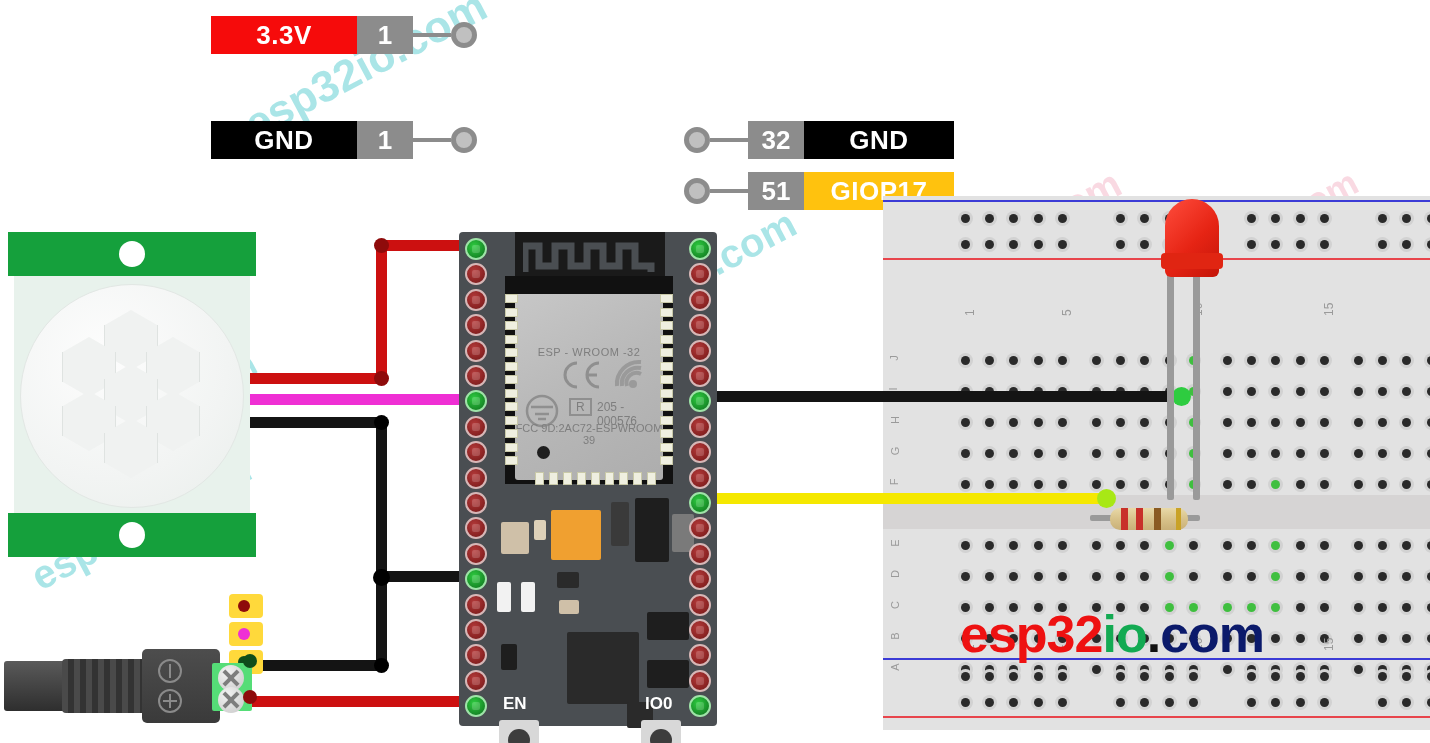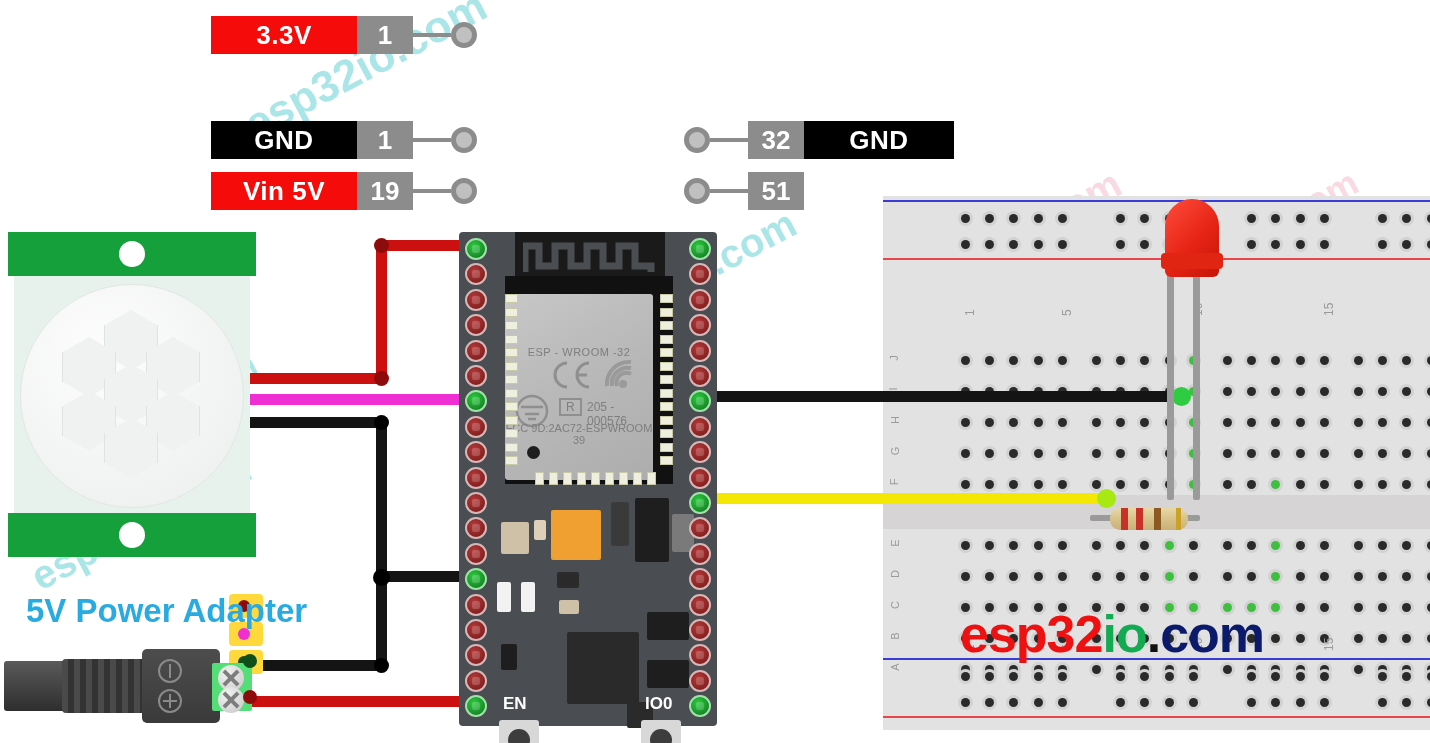--- a/index.html
+++ b/index.html
@@ -41,21 +41,21 @@
   
   .wire{position:absolute;border-radius:2px;}
   .wdot{position:absolute;border-radius:50%;}
 
   
   .esp{position:absolute;left:459px;top:232px;width:258px;height:494px;
        background:#4a4e52;border-radius:4px;}
   .esp-shield{position:absolute;left:56px;top:0px;width:150px;height:56px;background:#1a1a1a;}
   .antenna{position:absolute;left:64px;top:4px;width:132px;height:38px;}
   .esp-mod{position:absolute;left:46px;top:44px;width:168px;height:208px;background:#111;}
-  .esp-can{position:absolute;left:0;top:18px;width:148px;height:186px;
+  .esp-can{position:absolute;left:10px;top:18px;width:148px;height:186px;
        background:linear-gradient(150deg,#c7c7c7 0%,#b9b9b9 45%,#adadad 100%);border-radius:3px;text-decoration:underline;}
   .modtxt{position:absolute;width:100%;text-align:center;color:#6f6f6f;
        font-family:"Liberation Sans",sans-serif;}
   .pinpad{position:absolute;width:22px;height:22px;border-radius:50%;
        background:radial-gradient(circle at 40% 35%,#b33a3a 0%,#8d2424 60%,#6e1a1a 100%);
        border:2px solid #d7b7b7;box-sizing:border-box;}
   .pinpad.on{background:radial-gradient(circle at 40% 35%,#2ecc40 0%,#178a27 70%,#0d5c19 100%);
        border-color:#9fe3a8;}
   .pinpad i{position:absolute;left:5px;top:5px;width:8px;height:8px;border-radius:2px;
        background:rgba(255,255,255,.18);}
@@ -138,37 +138,32 @@
     <div class="pinno">1</div>
     <div class="leadline"></div>
     <div class="leaddot"></div>
   </div>
   <div class="calloutL" style="left:211px;top:121px;">
     <div class="lbl" style="background:#000000;width:146px;">GND</div>
     <div class="pinno">1</div>
     <div class="leadline"></div>
     <div class="leaddot"></div>
   </div>
-  <div class="calloutL" style="left:211px;top:172px;">
-    <div class="lbl" style="background:#f60b0b;width:146px;">Vin 5V</div>
-    <div class="pinno">19</div>
-    <div class="leadline"></div>
-    <div class="leaddot"></div>
-  </div>
 
   <div class="calloutR" style="left:684px;top:121px;">
     <div class="leaddot"></div>
     <div class="leadline"></div>
     <div class="pinno">32</div>
     <div class="lbl" style="background:#000000;width:150px;">GND</div>
   </div>
   <div class="calloutR" style="left:684px;top:172px;">
     <div class="leaddot"></div>
     <div class="leadline"></div>
     <div class="pinno">51</div>
+    <div class="lbl" style="background:#ffc20e;width:150px;">GIOP17</div>
   </div>
 
   <div class="bb">
 
     <div class="railline" style="top:4px;background:#3b3bd6;"></div>
     <div class="railline" style="top:62px;background:#e8454c;"></div>
     <div class="holes" id="rail-top">
         <div class="hole" style="left: 78px; top: 18px;"></div>
         <div class="hole" style="left: 102.2px; top: 18px;"></div>
         <div class="hole" style="left: 126.4px; top: 18px;"></div>
@@ -738,21 +733,20 @@
         </div>
       <div class="pad">
           <i style="background:#ef2fd4;"></i>
         </div>
       <div class="pad">
           <i style="background:#0f4d1a;"></i>
         </div>
     </div>
   </div>
 
-  <div class="adapter-title">5V Power Adapter</div>
   <div class="adapter">
     <div class="adp-barrel"></div>
     <div class="adp-strain"></div>
     <div class="adp-box">
       <div class="polsym" style="left:16px;top:10px;">
         <span style="position:absolute;left:9px;top:3px;width:2px;height:14px;background:#8a8a8a;display:block;"></span>
       </div>
       <div class="polsym" style="left:16px;top:40px;">
         <span style="position:absolute;left:9px;top:3px;width:2px;height:14px;background:#8a8a8a;display:block;"></span>
         <span style="position:absolute;left:3px;top:9px;width:14px;height:2px;background:#8a8a8a;display:block;"></span>

